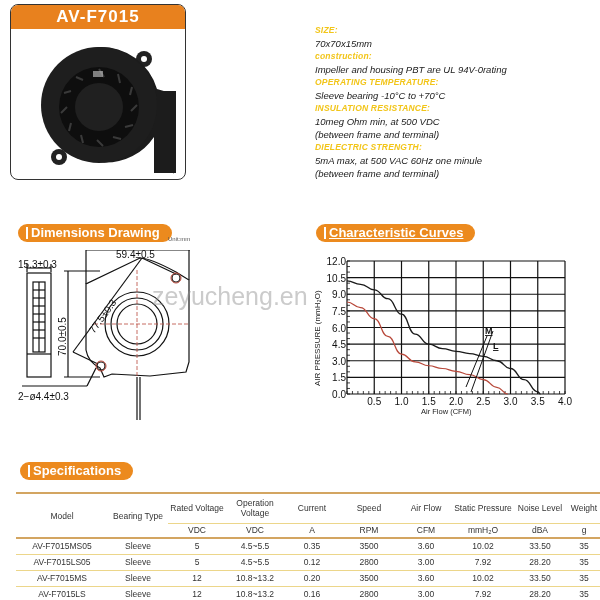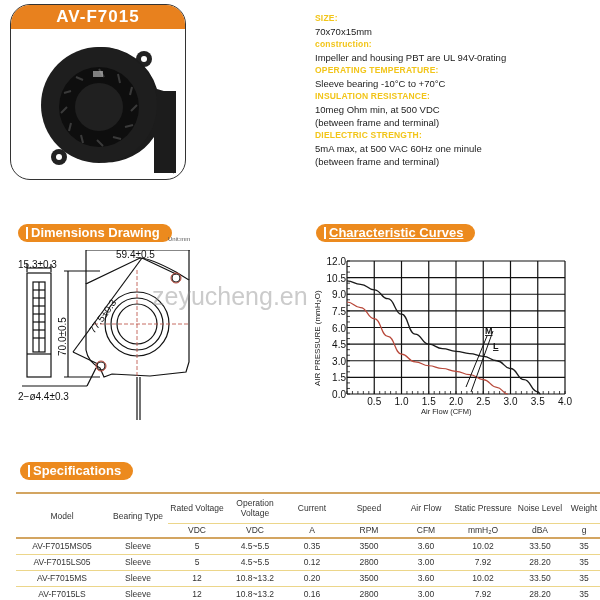--- a/index.html
+++ b/index.html
@@ -1,25 +1,25 @@
 <!DOCTYPE html>
 <html><head>
 <meta charset="utf-8">
 <style>
   * { box-sizing: border-box; margin: 0; padding: 0; }
   html, body { width: 600px; height: 600px; background: #ffffff; overflow: hidden; }
   body { position: relative; font-family: "Liberation Sans", sans-serif; color: #222; }
 
   
-  .product-card { position: absolute; left: 10px; top: 4px; width: 176px; height: 176px; border: 1.5px solid #333; border-radius: 20px; overflow: hidden; background: #fff; }
+  .product-card { position: absolute; left: 10px; top: 4px; width: 176px; height: 176px; border: 1.5px solid #333; border-radius: 8px; overflow: hidden; background: #fff; }
   .product-card .title-bar { height: 24px; background: #e8811e; color: #fff; font-weight: bold; font-size: 17px; letter-spacing: 1px; text-align: center; line-height: 24px; }
   .fan-img { position: absolute; left: 18px; top: 34px; width: 150px; height: 135px; }
 
   
-  .specs { position: absolute; left: 315px; top: 12px; width: 280px; font-size: 9.5px; line-height: 13px; }
+  .specs { position: absolute; left: 315px; top: 24px; width: 280px; font-size: 9.5px; line-height: 13px; font-style: italic; }
   .specs .label { color: #f2c519; font-weight: bold; font-size: 8.5px; text-transform: uppercase; letter-spacing: 0.2px; }
   .specs .label.lower { text-transform: none; }
   .specs .value { color: #222; }
 
   
   .pill { position: absolute; height: 18px; background: #ec8a1e; color: #fff; font-weight: bold; font-size: 13px; line-height: 18px; border-radius: 9px; padding: 0 12px 8px 8px; white-space: nowrap; }
   .pill .bar { display: inline-block; width: 2px; height: 12px; background: #fff; vertical-align: -2px; margin-right: 3px; }
 
   .unit-note { position: absolute; left: 168px; top: 236px; font-size: 6px; color: #555; }
 

